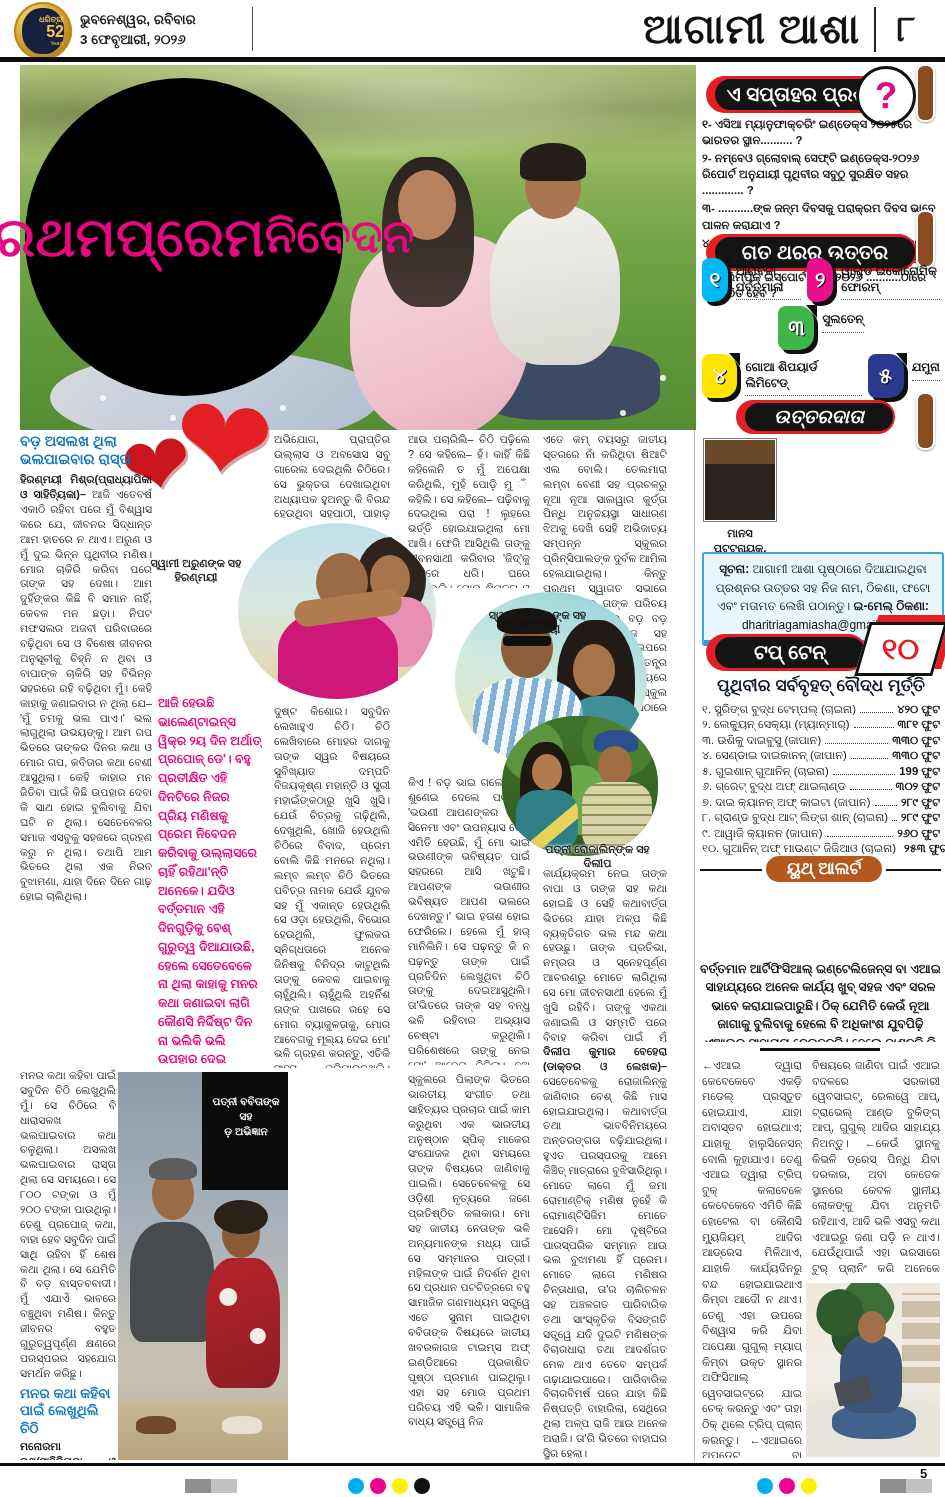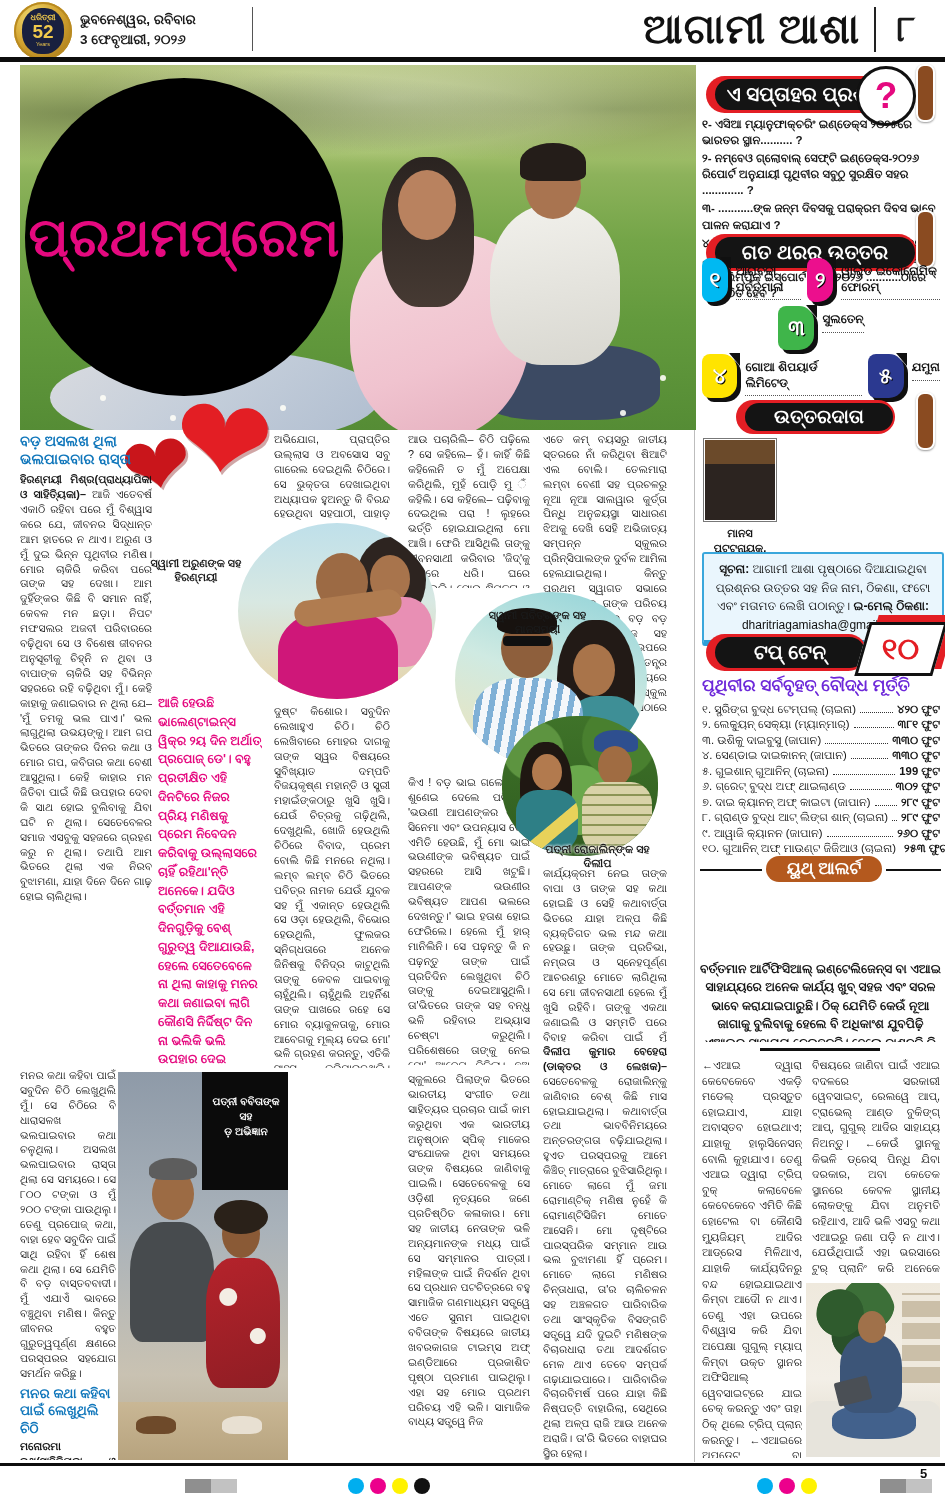--- a/index.html
+++ b/index.html
@@ -5,23 +5,23 @@
   html,body{margin:0;padding:0;background:#e9e9e9;}
   .page{position:relative;width:945px;height:1497px;background:#ffffff;overflow:hidden;
         font-family:"Liberation Sans",sans-serif;color:#111;}
   .abs{position:absolute;}
   
   .hdr-rule{left:0;top:57px;width:945px;height:5px;background:#0d0d0d;}
   .logo-badge{left:14px;top:2px;width:58px;height:58px;border-radius:50%;
       background:radial-gradient(circle at 35% 30%,#f6e27a 0%,#d4a531 45%,#9c6d12 100%);
       box-shadow:0 0 0 2px #b98a20 inset;display:flex;align-items:center;justify-content:center;}
   .logo-inner{width:42px;height:46px;border-radius:46%;background:#19203f;display:flex;flex-direction:column;
-      align-items:center;justify-content:center;color:#f0c94c;}
+      align-items:flex-end;justify-content:center;color:#f0c94c;}
   .logo-paper{font-size:8px;font-weight:bold;line-height:1;}
-  .logo-years{font-size:19px;font-weight:800;line-height:1.05;}
+  .logo-years{font-size:16px;font-weight:800;line-height:1.05;}
   .logo-years-lb{font-size:5.5px;line-height:1;}
   .dateline{left:80px;top:10px;width:165px;font-size:13.5px;font-weight:bold;line-height:1.5;color:#1a1a1a;}
   .date-div{left:252px;top:7px;width:1px;height:44px;background:#555;}
   .masthead{left:600px;top:6px;width:260px;text-align:right;font-size:41px;font-weight:800;color:#101010;letter-spacing:1px;}
   .mast-div{left:874px;top:7px;width:2px;height:45px;background:#222;}
   .pageno{left:882px;top:8px;width:48px;font-size:36px;font-weight:700;color:#1a1a1a;text-align:center;}
   
   .hero{left:20px;top:65px;width:676px;height:365px;overflow:hidden;
       background:linear-gradient(180deg,#aebf77 0%,#c5d584 14%,#8db25b 30%,#74a548 48%,#639a3d 70%,#558c35 100%);}
   .hero-trees{left:0;top:0;width:676px;height:110px;
@@ -119,21 +119,21 @@
   .book:after{content:"";position:absolute;top:-1px;right:-3px;border-left:11px solid transparent;border-top:13px solid #101010;}
   .ans-item{display:flex;align-items:flex-start;gap:8px;}
   .ans-label{font-size:12px;font-weight:bold;line-height:1.3;padding-bottom:4px;border-bottom:1.5px dotted #555;margin-top:6px;}
   .contrib-ph{width:72px;height:82px;border:1px solid #777;box-shadow:0 0 0 1px #fff inset;}
   .contrib-nm{font-size:11px;font-weight:bold;text-align:center;line-height:1.35;margin-top:4px;}
   .notice{background:#eaf6fd;border:2px solid #3aa7dc;border-bottom:6px solid #2e9fd8;border-radius:3px;
       font-size:12px;line-height:1.55;text-align:center;padding:6px 8px;}
   .tt-badge{width:72px;height:48px;background:#fff;border:3px solid #111;transform:skewX(-16deg);
       box-shadow:7px -7px 0 #e31e24;display:flex;align-items:center;justify-content:center;}
   .tt-badge span{transform:skewX(16deg);color:#e31e24;font-size:30px;font-weight:800;}
-  .tt-sub{font-size:17px;font-weight:800;color:#6d28d9;}
+  .tt-sub{font-size:17px;font-weight:800;text-align:center;color:#0f172a;}
   .tt-row{display:flex;align-items:flex-end;font-size:11.3px;margin:2.5px 0;color:#141414;}
   .tt-name{white-space:nowrap;}
   .tt-dots{flex:1;border-bottom:1.6px dotted #333;margin:0 4px 3px;}
   .tt-val{white-space:nowrap;font-weight:bold;}
   .ya-pill{background:#b4591e;border-radius:14px;color:#fff;font-weight:800;font-size:17px;
       text-align:center;padding:3px 0;}
   .ya-line{height:2px;background:#111;}
   .ya-head{font-size:28px;font-weight:800;text-align:center;line-height:1.15;color:#0c0c0c;}
   .ya-intro{font-size:12.3px;font-weight:bold;text-align:center;line-height:1.5;color:#141414;overflow:hidden;}
   .ya-div{height:3px;background:#111;}
@@ -190,20 +190,21 @@
     <div class="abs hero-man-hair"></div>
     <div class="abs hero-flower" style="left:80px;top:330px;"></div>
     <div class="abs hero-flower" style="left:150px;top:350px;"></div>
     <div class="abs hero-flower" style="left:260px;top:340px;"></div>
     <div class="abs hero-flower" style="left:600px;top:345px;"></div>
     <div class="abs hero-flower" style="left:640px;top:310px;"></div>
   </div>
   <div class="abs hero-circle">
     <div class="hero-t1" style="color:#e5097f;">ପ୍ରଥମ</div>
     <div class="hero-t1" style="color:#e5097f;">ପ୍ରେମ</div>
+    <div class="hero-t3" style="color:#e5097f;">ନିବେଦନ</div>
   </div>
   <div class="abs hearts">
     <span class="heart" style="left:52px;top:0;font-size:118px;transform:rotate(6deg);">❤</span>
     <span class="heart" style="left:0;top:42px;font-size:84px;transform:rotate(-10deg);color:#c9151b;">❤</span>
   </div>
 
   <div class="abs main-divider"></div>
 
   <div class="abs" style="left:20px;top:432px;width:132px;">
     <div class="colhead">ବଡ଼ ଅସଲଖ ଥିଲା ଭଲପାଇବାର ରାସ୍ତା</div>
@@ -343,21 +344,21 @@
       <div class="ans-item">
         <div class="book" style="background:#2b3990;">
             <span>୫</span>
           </div>
         <div class="ans-label">ଯମୁନା</div>
       </div>
     </div>
   </div>
 
   <div class="abs pill-red" style="left:736px;top:400px;width:148px;">
-    <div class="pill" style="font-size:19px;padding:3px 0;">ଉତ୍ତରଦାତା</div>
+    <div class="pill" style="font-size:19px;padding:3px 0;font-style:italic;">ଉତ୍ତରଦାତା</div>
   </div>
   <div class="abs ribbon" style="left:916px;top:392px;"></div>
   <div class="abs" style="left:703px;top:438px;width:238px;display:flex;justify-content:space-between;">
     <div style="width:74px;">
       <div class="contrib-ph" style="background:linear-gradient(180deg,#6b4a2a 0 30%,#2c2420 31% 100%);"></div>
       <div class="contrib-nm">
         <div>ମାନସ ପଟ୍ଟନାୟକ,</div>
         <div>ଭୁବନେଶ୍ୱର</div>
       </div>
     </div>

